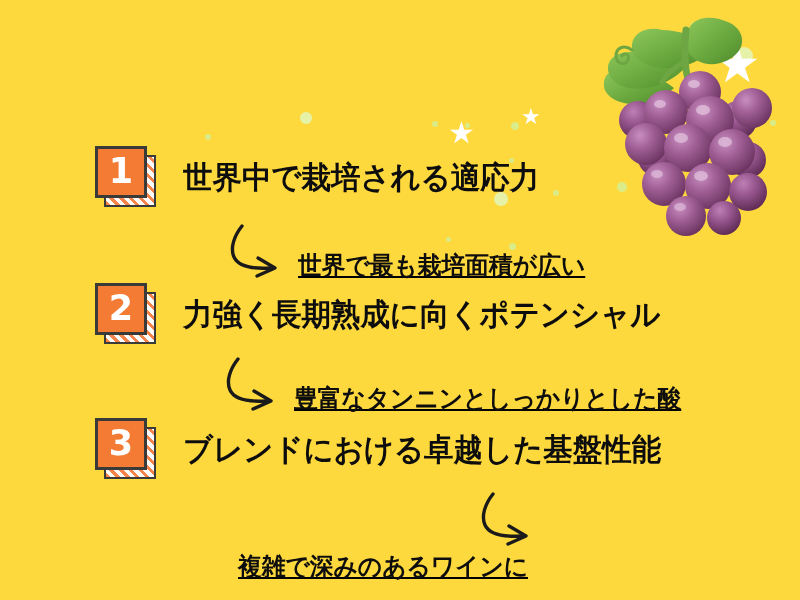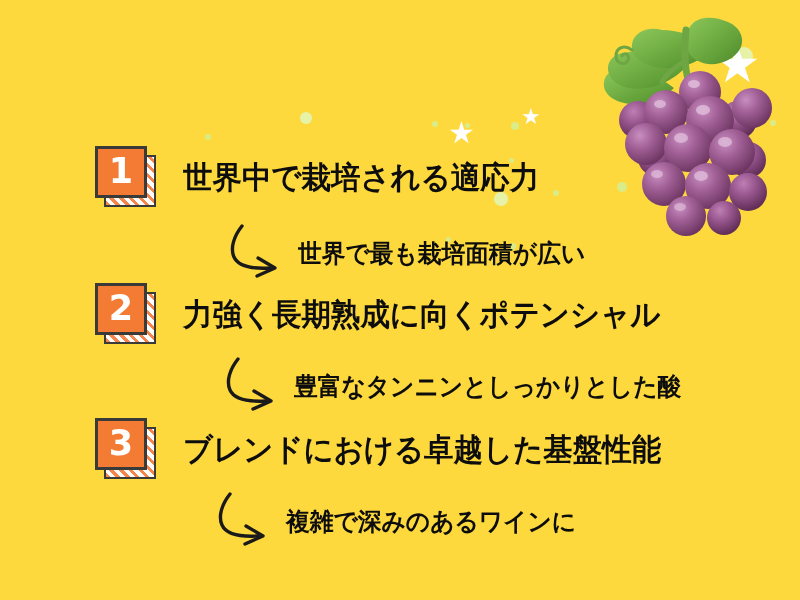--- a/index.html
+++ b/index.html
@@ -155,25 +155,26 @@
     white-space: nowrap;
     letter-spacing: 0px;
     transform: scaleX(0.95);
     transform-origin: left center;
   }
 
   
   .row-sub {
     position: absolute;
     display: flex;
-    align-items: center;
+    align-items: flex-end;
+    text-decoration: underline;
   }
   .row-sub.s1 { left: 228px; top: 224px; }
   .row-sub.s2 { left: 224px; top: 357px; }
-  .row-sub.s3 { left: 216px; top: 492px; }
+  .row-sub.s3 { left: 232px; top: 492px; flex-direction: column; }
 
   .arrow-hook {
     width: 64px;
     height: 58px;
     flex: 0 0 auto;
   }
   .arrow-hook svg { display: block; }
 
   .sub-text {
     margin-left: 6px;

